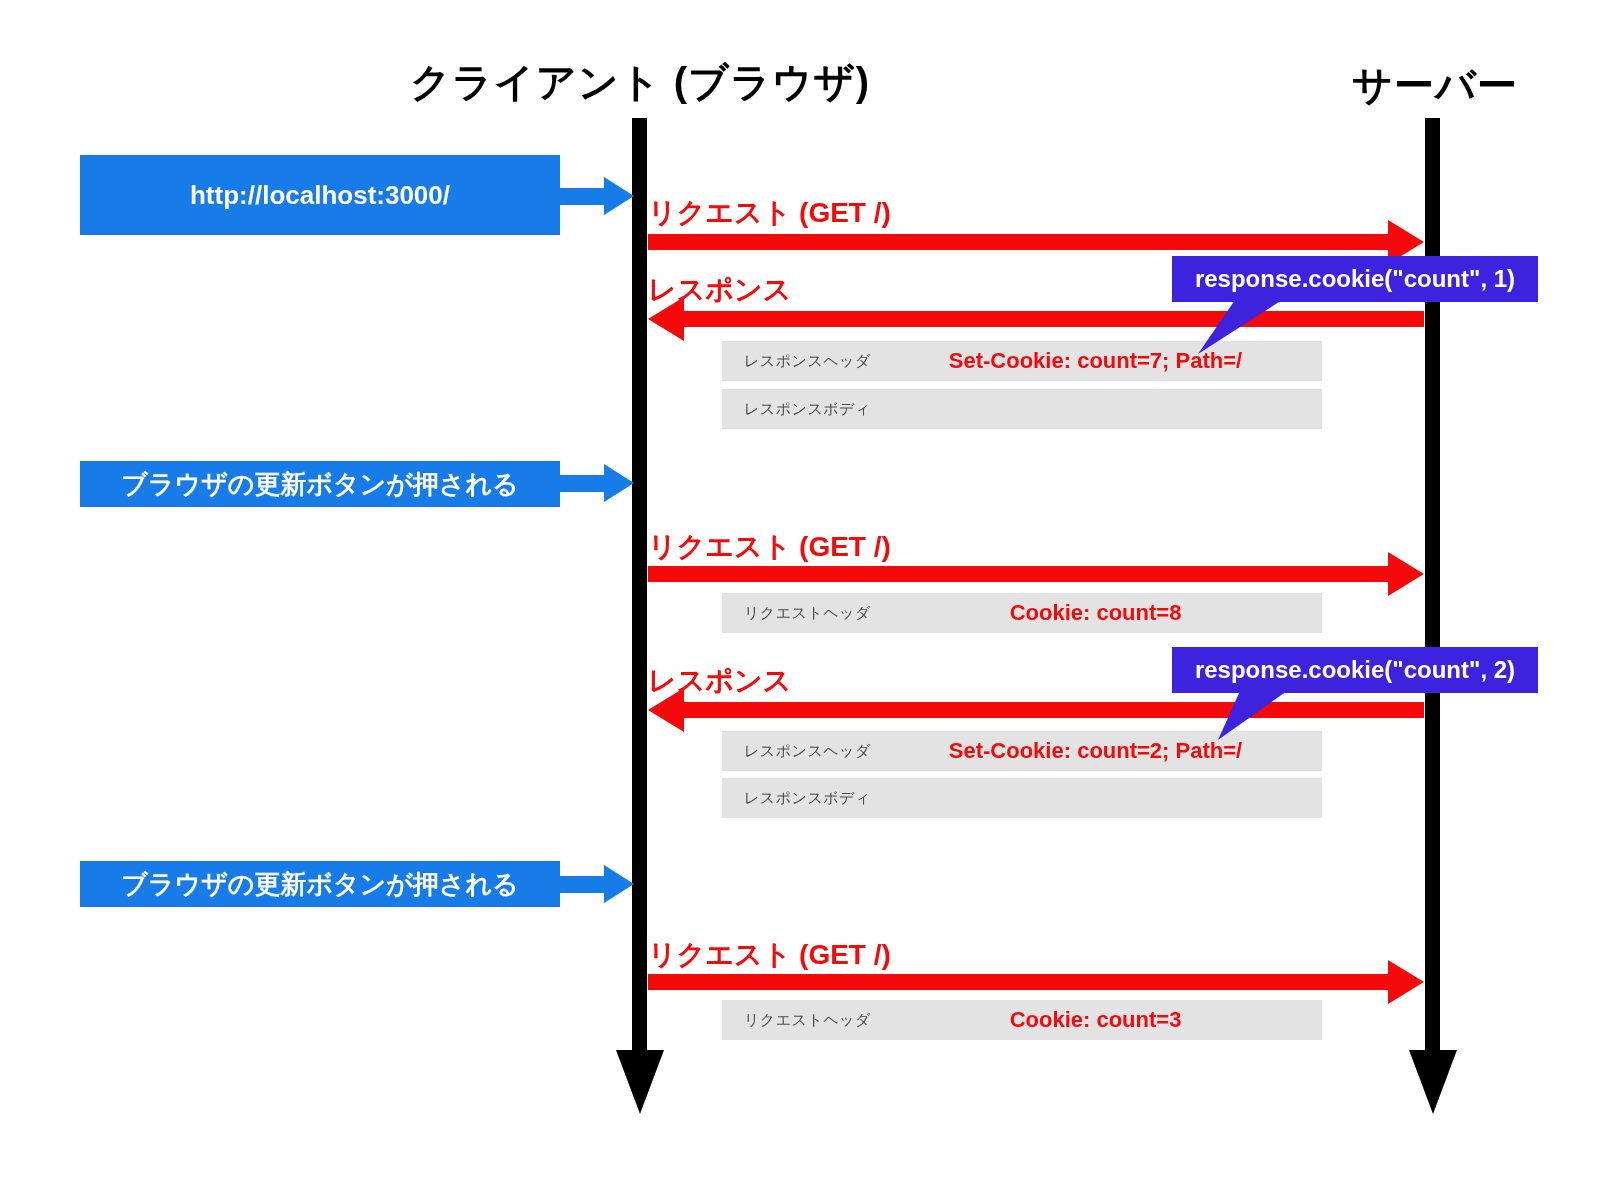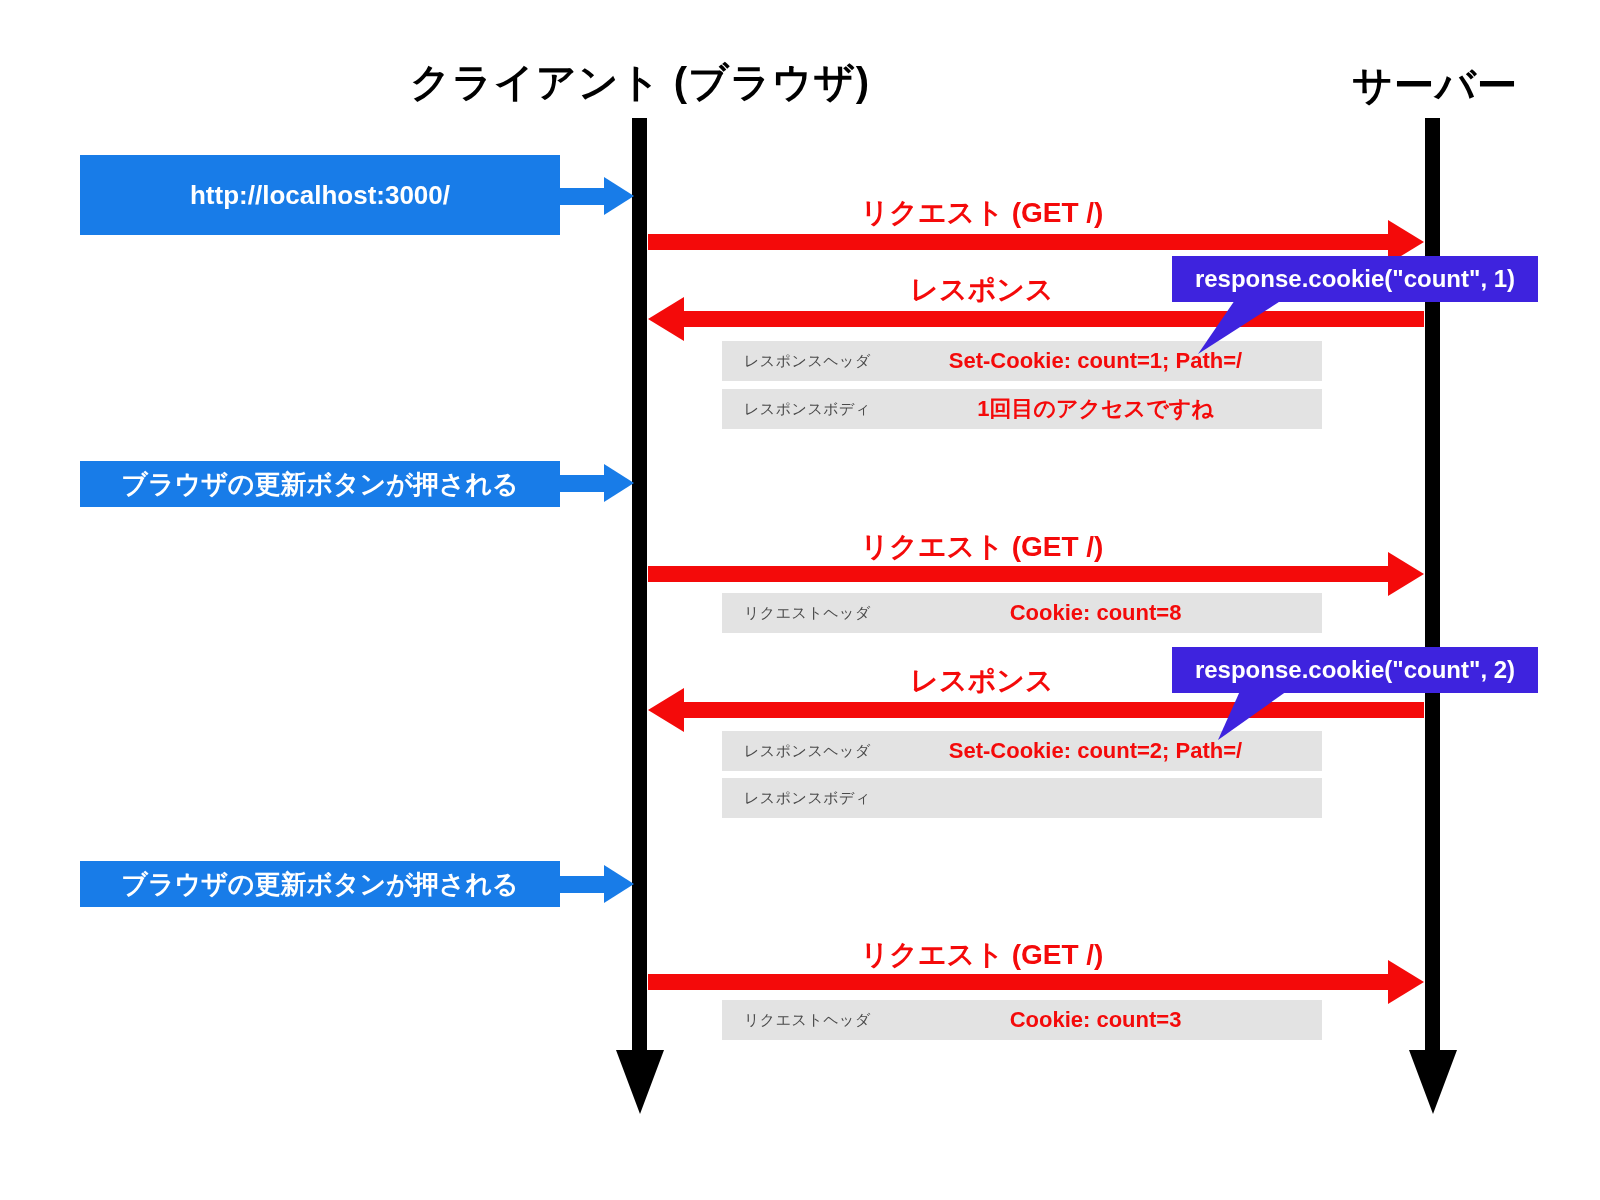--- a/index.html
+++ b/index.html
@@ -14,21 +14,21 @@
     border-top:64px solid var(--lifeline-black);}
 
   .event-box{position:absolute;left:80px;width:480px;background:var(--event-blue);
     color:#ffffff;font-weight:bold;font-size:26px;display:flex;flex-direction:row;
     justify-content:center;align-items:center;text-align:center;line-height:34px;}
   .event-arrow-shaft{position:absolute;height:17px;background:var(--event-blue);}
   .event-arrow-head{position:absolute;width:0;height:0;
     border-top:19px solid transparent;border-bottom:19px solid transparent;
     border-left:30px solid var(--event-blue);}
 
-  .msg-label{position:absolute;left:648px;width:668px;text-align:center;
+  .msg-label{position:absolute;left:648px;width:668px;text-align:left;
     color:var(--message-red);font-weight:bold;font-size:28px;}
   .msg-shaft{position:absolute;height:16px;background:var(--message-red);}
   .msg-head-right{position:absolute;width:0;height:0;
     border-top:22px solid transparent;border-bottom:22px solid transparent;
     border-left:36px solid var(--message-red);}
   .msg-head-left{position:absolute;width:0;height:0;
     border-top:22px solid transparent;border-bottom:22px solid transparent;
     border-right:36px solid var(--message-red);}
 
   .info-row{position:absolute;left:722px;width:600px;height:40px;background:var(--row-gray);
@@ -70,25 +70,24 @@
   <div class="msg-head-left" style="left:648px;top:297px;"></div>
   <div class="msg-shaft" style="left:682px;top:311px;width:742px;"></div>
 
   <div class="bubble" style="top:256px;">response.cookie("count", 1)</div>
   <svg class="bubble-tail" style="left:1180px;top:300px;" width="120" height="60">
     <polygon points="55,0 102,0 18,54" fill="#3e23de"></polygon>
   </svg>
 
   <div class="info-row" style="top:341px;">
     <span class="lbl">レスポンスヘッダ</span>
-    <span class="val">Set-Cookie: count=1; Path=/</span>
+    <span class="val">Set-Cookie: count=7; Path=/</span>
   </div>
   <div class="info-row" style="top:389px;">
     <span class="lbl">レスポンスボディ</span>
-    <span class="val">1回目のアクセスですね</span>
   </div>
 
   <div class="event-box" style="top:461px;height:46px;">
     <span>ブラウザの更新ボタンが押される</span>
   </div>
   <div class="event-arrow-shaft" style="left:558px;top:475px;width:48px;"></div>
   <div class="event-arrow-head" style="left:604px;top:464px;"></div>
 
   <div class="msg-label" style="top:528px;">リクエスト (GET /)</div>
   <div class="msg-shaft" style="left:648px;top:566px;width:742px;"></div>

